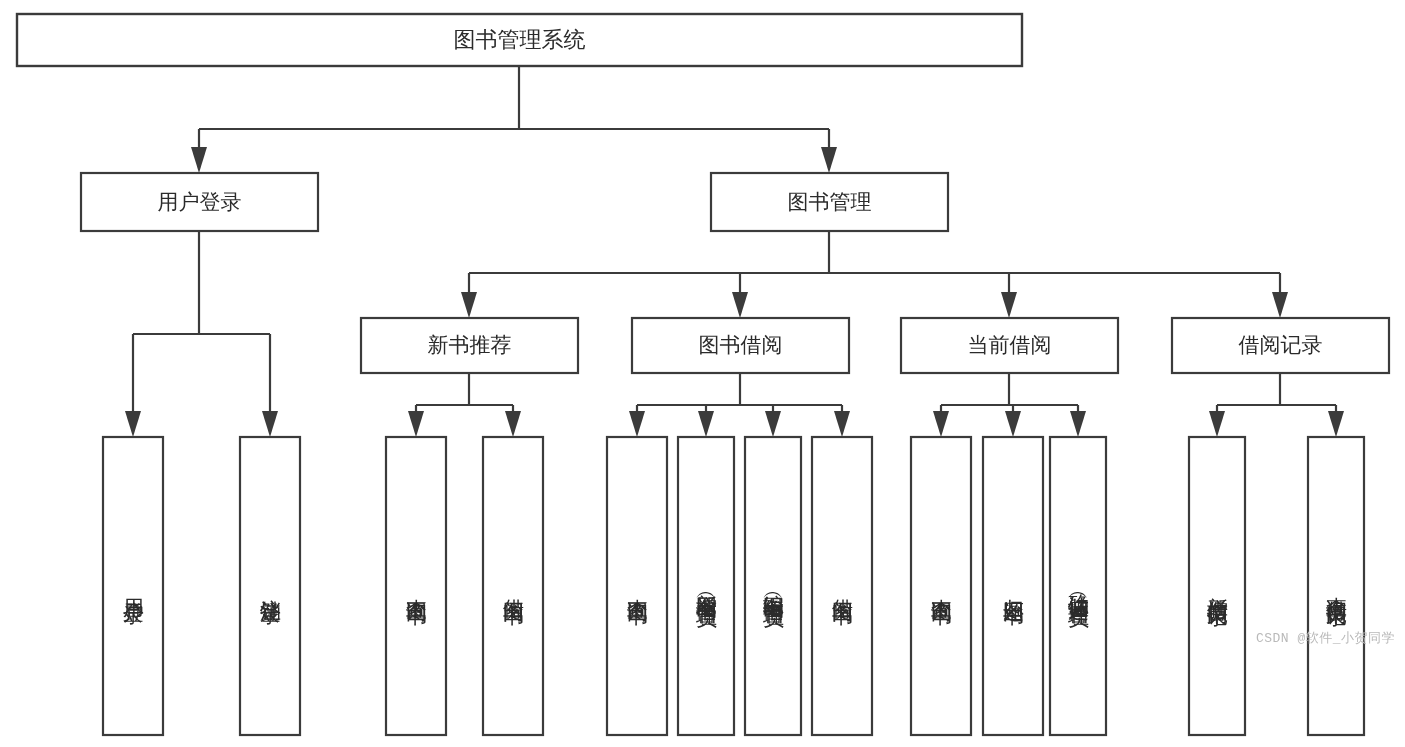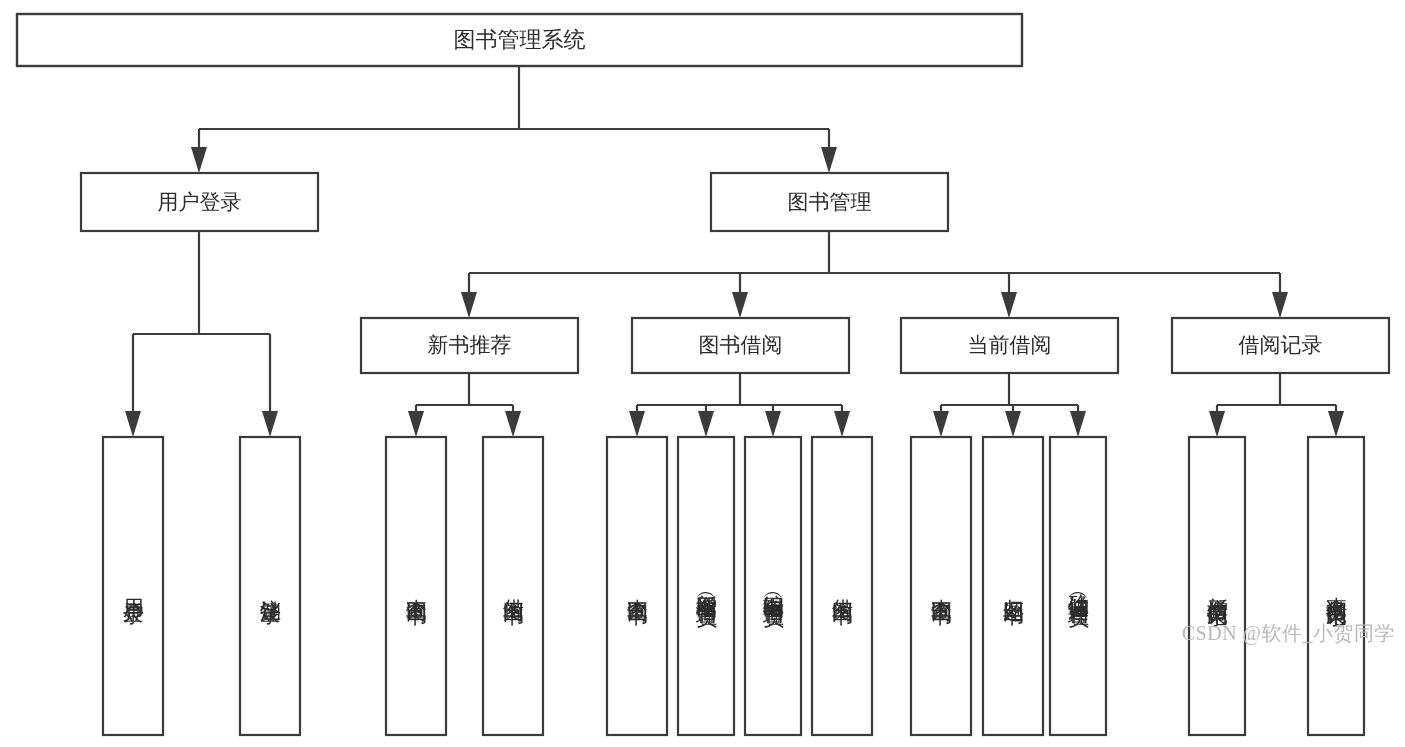--- a/index.html
+++ b/index.html
@@ -73,22 +73,22 @@
     line-height: 1.28;
     letter-spacing: 2px;
     color: #2b2b2b;
     text-align: center;
     white-space: nowrap;
   }
   .watermark {
     position: absolute;
     right: 10px;
     bottom: 6px;
-    font-family: Liberation Serif, serif;
-    font-size: 20px;
+    font-family: Liberation Mono, monospace;
+    font-size: 13px;
     color: #b9b9b9;
     letter-spacing: 0.5px;
     user-select: none;
   }
 </style>
 </head>
 <body>
 
 <div id="diagram-root">
 

